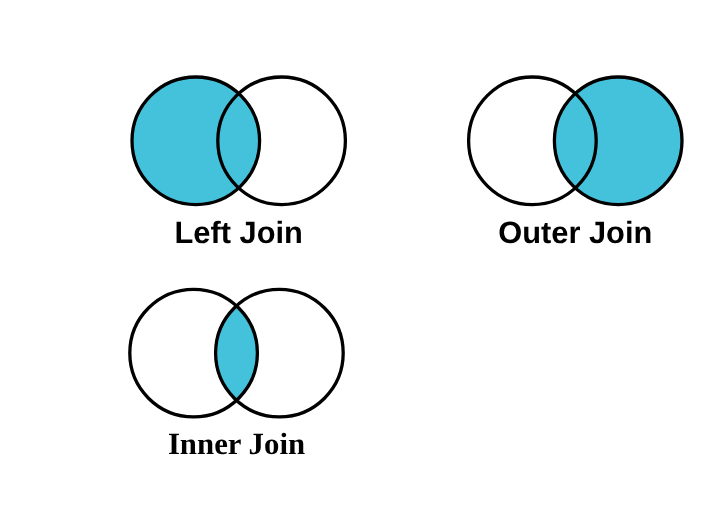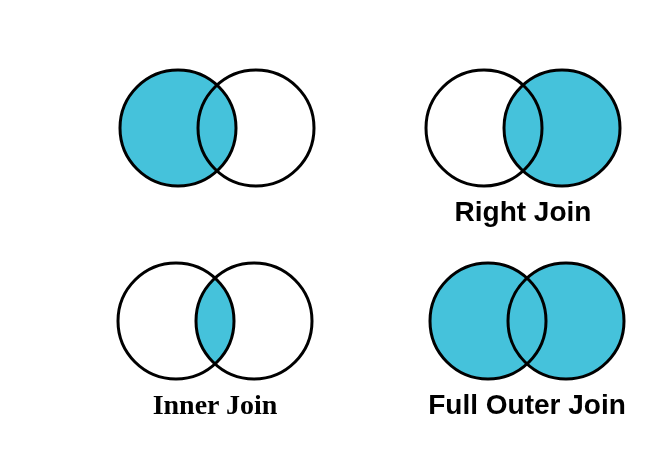--- a/index.html
+++ b/index.html
@@ -48,63 +48,49 @@
         <clipPath id="clip-b-0">
             <circle cx="139" cy="62" r="58"></circle>
           </clipPath>
       </defs>
       <circle class="fill-shape" cx="61" cy="62" r="58" fill="#45C2DB"></circle>
       <circle class="fill-shape" cx="139" cy="62" r="58" fill="none"></circle>
       <circle class="fill-shape" cx="61" cy="62" r="58" fill="none" clip-path="url(#clip-b-0)"></circle>
       <circle class="outline" cx="61" cy="62" r="58" fill="none" stroke="#000000" stroke-width="3"></circle>
       <circle class="outline" cx="139" cy="62" r="58" fill="none" stroke="#000000" stroke-width="3"></circle>
     </svg>
+    <figcaption class="label" style="color: rgb(0, 0, 0);">Left Join</figcaption>
   </figure>
 
   <figure class="panel" id="panel-1">
     <svg width="200" height="124" viewBox="0 0 200 124">
       <defs>
         <clipPath id="clip-b-1">
             <circle cx="139" cy="62" r="58"></circle>
           </clipPath>
       </defs>
       <circle class="fill-shape" cx="61" cy="62" r="58" fill="none"></circle>
       <circle class="fill-shape" cx="139" cy="62" r="58" fill="#45C2DB"></circle>
       <circle class="fill-shape" cx="61" cy="62" r="58" fill="none" clip-path="url(#clip-b-1)"></circle>
       <circle class="outline" cx="61" cy="62" r="58" fill="none" stroke="#000000" stroke-width="3"></circle>
       <circle class="outline" cx="139" cy="62" r="58" fill="none" stroke="#000000" stroke-width="3"></circle>
     </svg>
-    <figcaption class="label" style="color: rgb(0, 0, 0);">Right Join</figcaption>
+    <figcaption class="label" style="color: rgb(0, 0, 0);">Outer Join</figcaption>
   </figure>
 
   <figure class="panel" id="panel-2">
     <svg width="200" height="124" viewBox="0 0 200 124">
       <defs>
         <clipPath id="clip-b-2">
             <circle cx="139" cy="62" r="58"></circle>
           </clipPath>
       </defs>
       <circle class="fill-shape" cx="61" cy="62" r="58" fill="none"></circle>
       <circle class="fill-shape" cx="139" cy="62" r="58" fill="none"></circle>
       <circle class="fill-shape" cx="61" cy="62" r="58" fill="#45C2DB" clip-path="url(#clip-b-2)"></circle>
       <circle class="outline" cx="61" cy="62" r="58" fill="none" stroke="#000000" stroke-width="3"></circle>
       <circle class="outline" cx="139" cy="62" r="58" fill="none" stroke="#000000" stroke-width="3"></circle>
     </svg>
     <figcaption class="label" style="color: rgb(0, 0, 0); font-family: Liberation Serif, serif;">Inner Join</figcaption>
   </figure>
 
-  <figure class="panel" id="panel-3">
-    <svg width="200" height="124" viewBox="0 0 200 124">
-      <defs>
-        <clipPath id="clip-b-3">
-            <circle cx="139" cy="62" r="58"></circle>
-          </clipPath>
-      </defs>
-      <circle class="fill-shape" cx="61" cy="62" r="58" fill="#45C2DB"></circle>
-      <circle class="fill-shape" cx="139" cy="62" r="58" fill="#45C2DB"></circle>
-      <circle class="fill-shape" cx="61" cy="62" r="58" fill="none" clip-path="url(#clip-b-3)"></circle>
-      <circle class="outline" cx="61" cy="62" r="58" fill="none" stroke="#000000" stroke-width="3"></circle>
-      <circle class="outline" cx="139" cy="62" r="58" fill="none" stroke="#000000" stroke-width="3"></circle>
-    </svg>
-    <figcaption class="label" style="color: rgb(0, 0, 0);">Full Outer Join</figcaption>
-  </figure>
 
 </div>
 
 </body></html>

